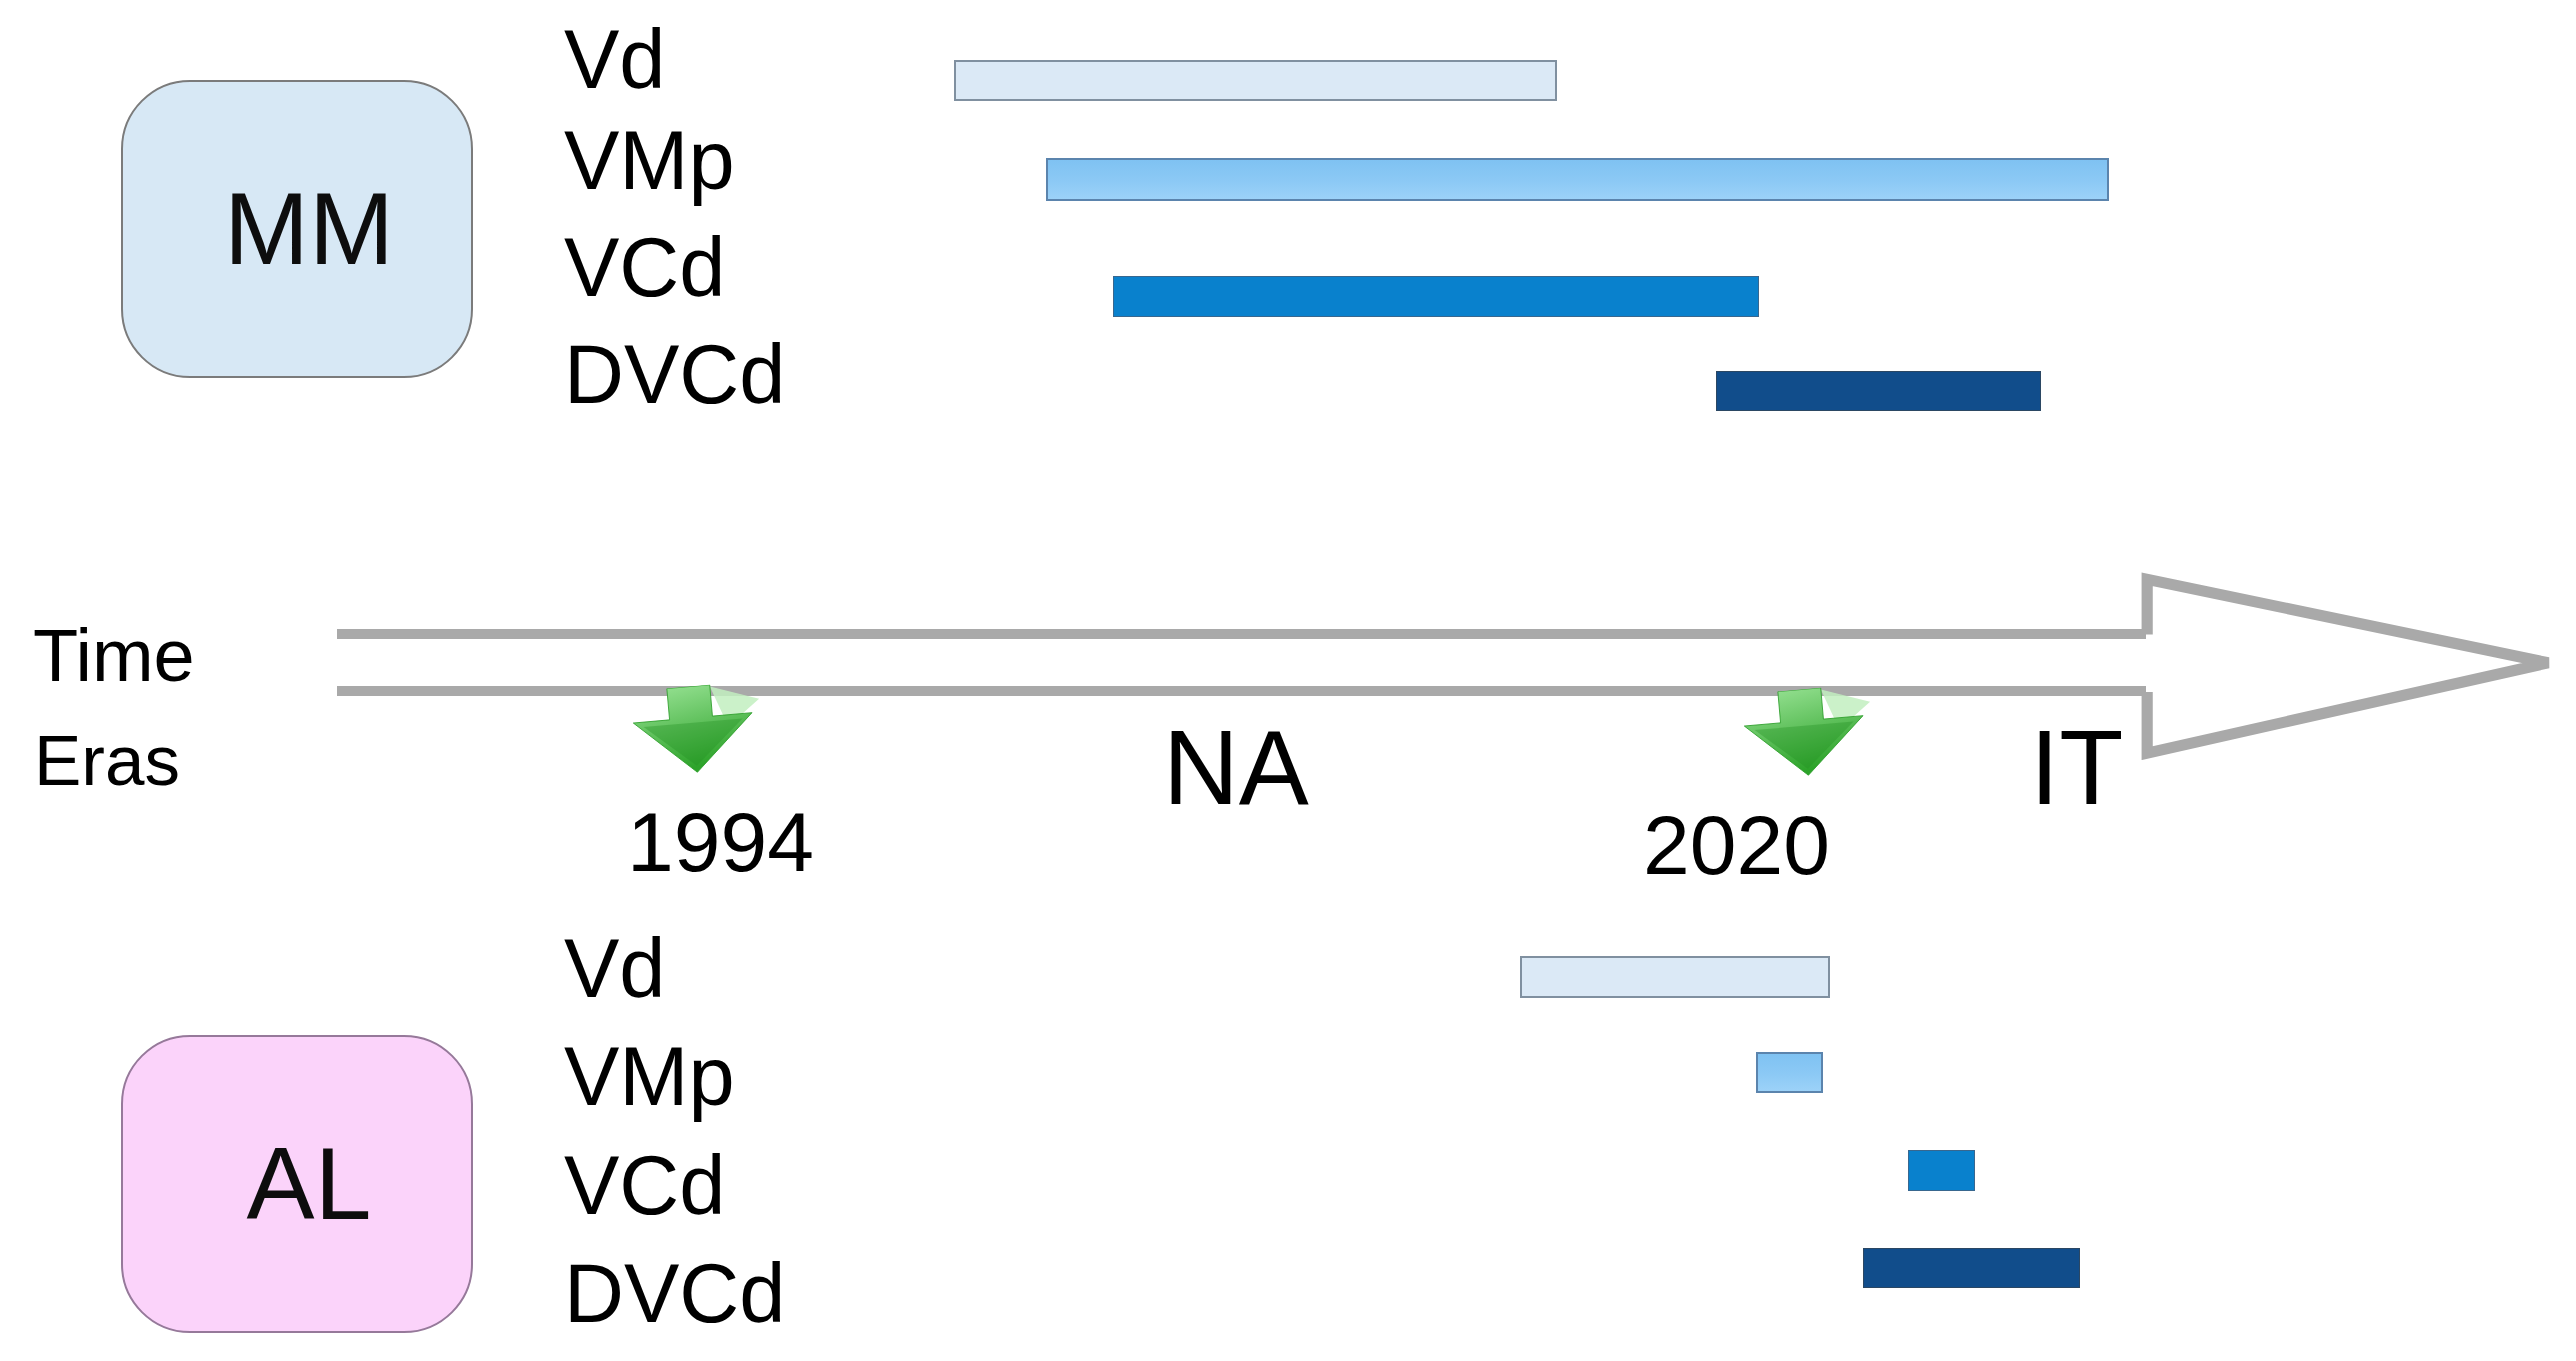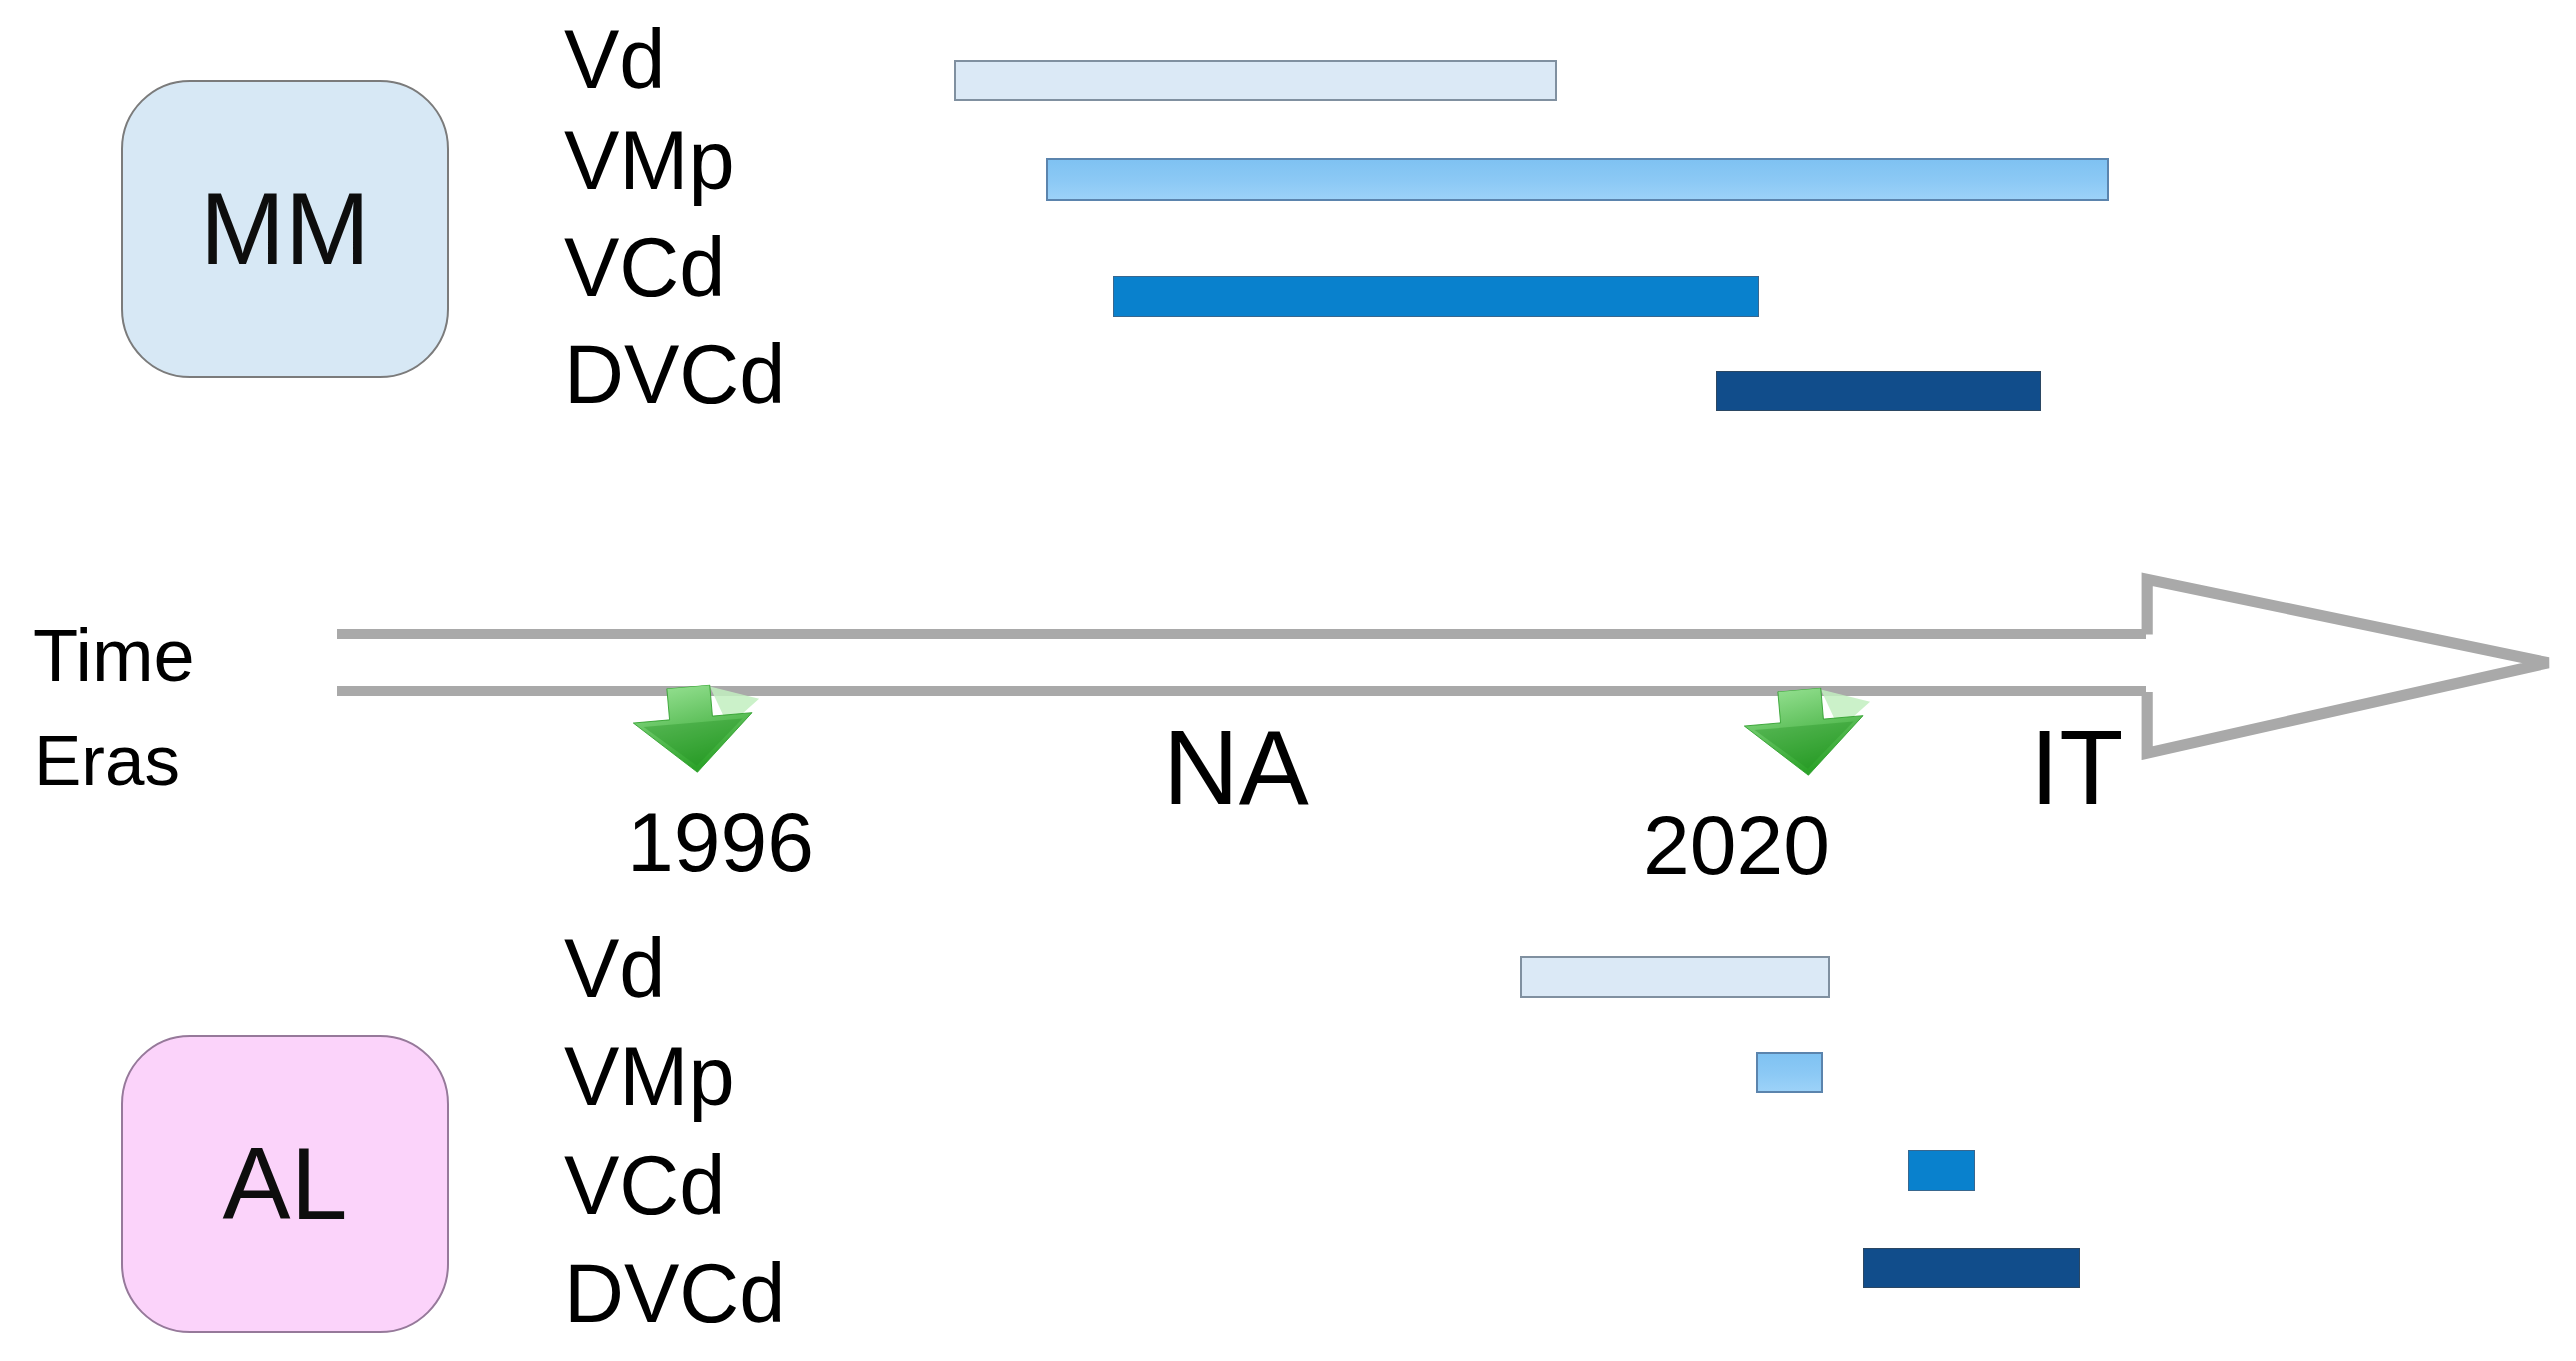--- a/index.html
+++ b/index.html
@@ -13,20 +13,21 @@
   }
 
   
   .group-box{
     position:absolute;
     left:121px;width:324px;height:294px;
     border-radius:69px;
     display:flex;align-items:center;justify-content:center;
     font-size:102px;
     color:#0d0d0d;
+    padding-left:24px;
   }
   .group-box.mm{top:80px;background:#d7e8f5;border:2.6px solid #7b7b7b;}
   .group-box.al{top:1015px;background:#fbd3fa;border:2.6px solid #96799a;margin-top:20px;}
 
   
   .row-label{
     position:absolute;
     left:564px;
     font-size:83px;
     line-height:1.05;
@@ -106,21 +107,21 @@
       <linearGradient id="g2020" x1="0" y1="0" x2="0.25" y2="1">
         <stop offset="0" stop-color="#98e294"></stop>
           <stop offset="1" stop-color="#2da32a"></stop>
       </linearGradient>
     </defs>
     <polygon points="104,2 162,22 122,52" fill="#c2efc0" opacity="0.85"></polygon>
     <polygon points="52,0 104,0 104,38 152,38 80,104 8,38 52,38" fill="url(#g2020)" stroke="#2d9e2b" stroke-width="1"></polygon>
     <polygon points="20,44 140,44 80,96" fill="#238f21" opacity="0.35"></polygon>
   </svg>
 
-  <div class="year-label year-2000">1996</div>
+  <div class="year-label year-2000">1994</div>
   <div class="year-label year-2020">2020</div>
 
   <div class="group-box al">
     <span>AL</span>
   </div>
   <div class="row-label" style="top:925px">Vd</div>
   <div class="row-label" style="top:1033px">VMp</div>
   <div class="row-label" style="top:1142px">VCd</div>
   <div class="row-label" style="top:1250px">DVCd</div>
 

